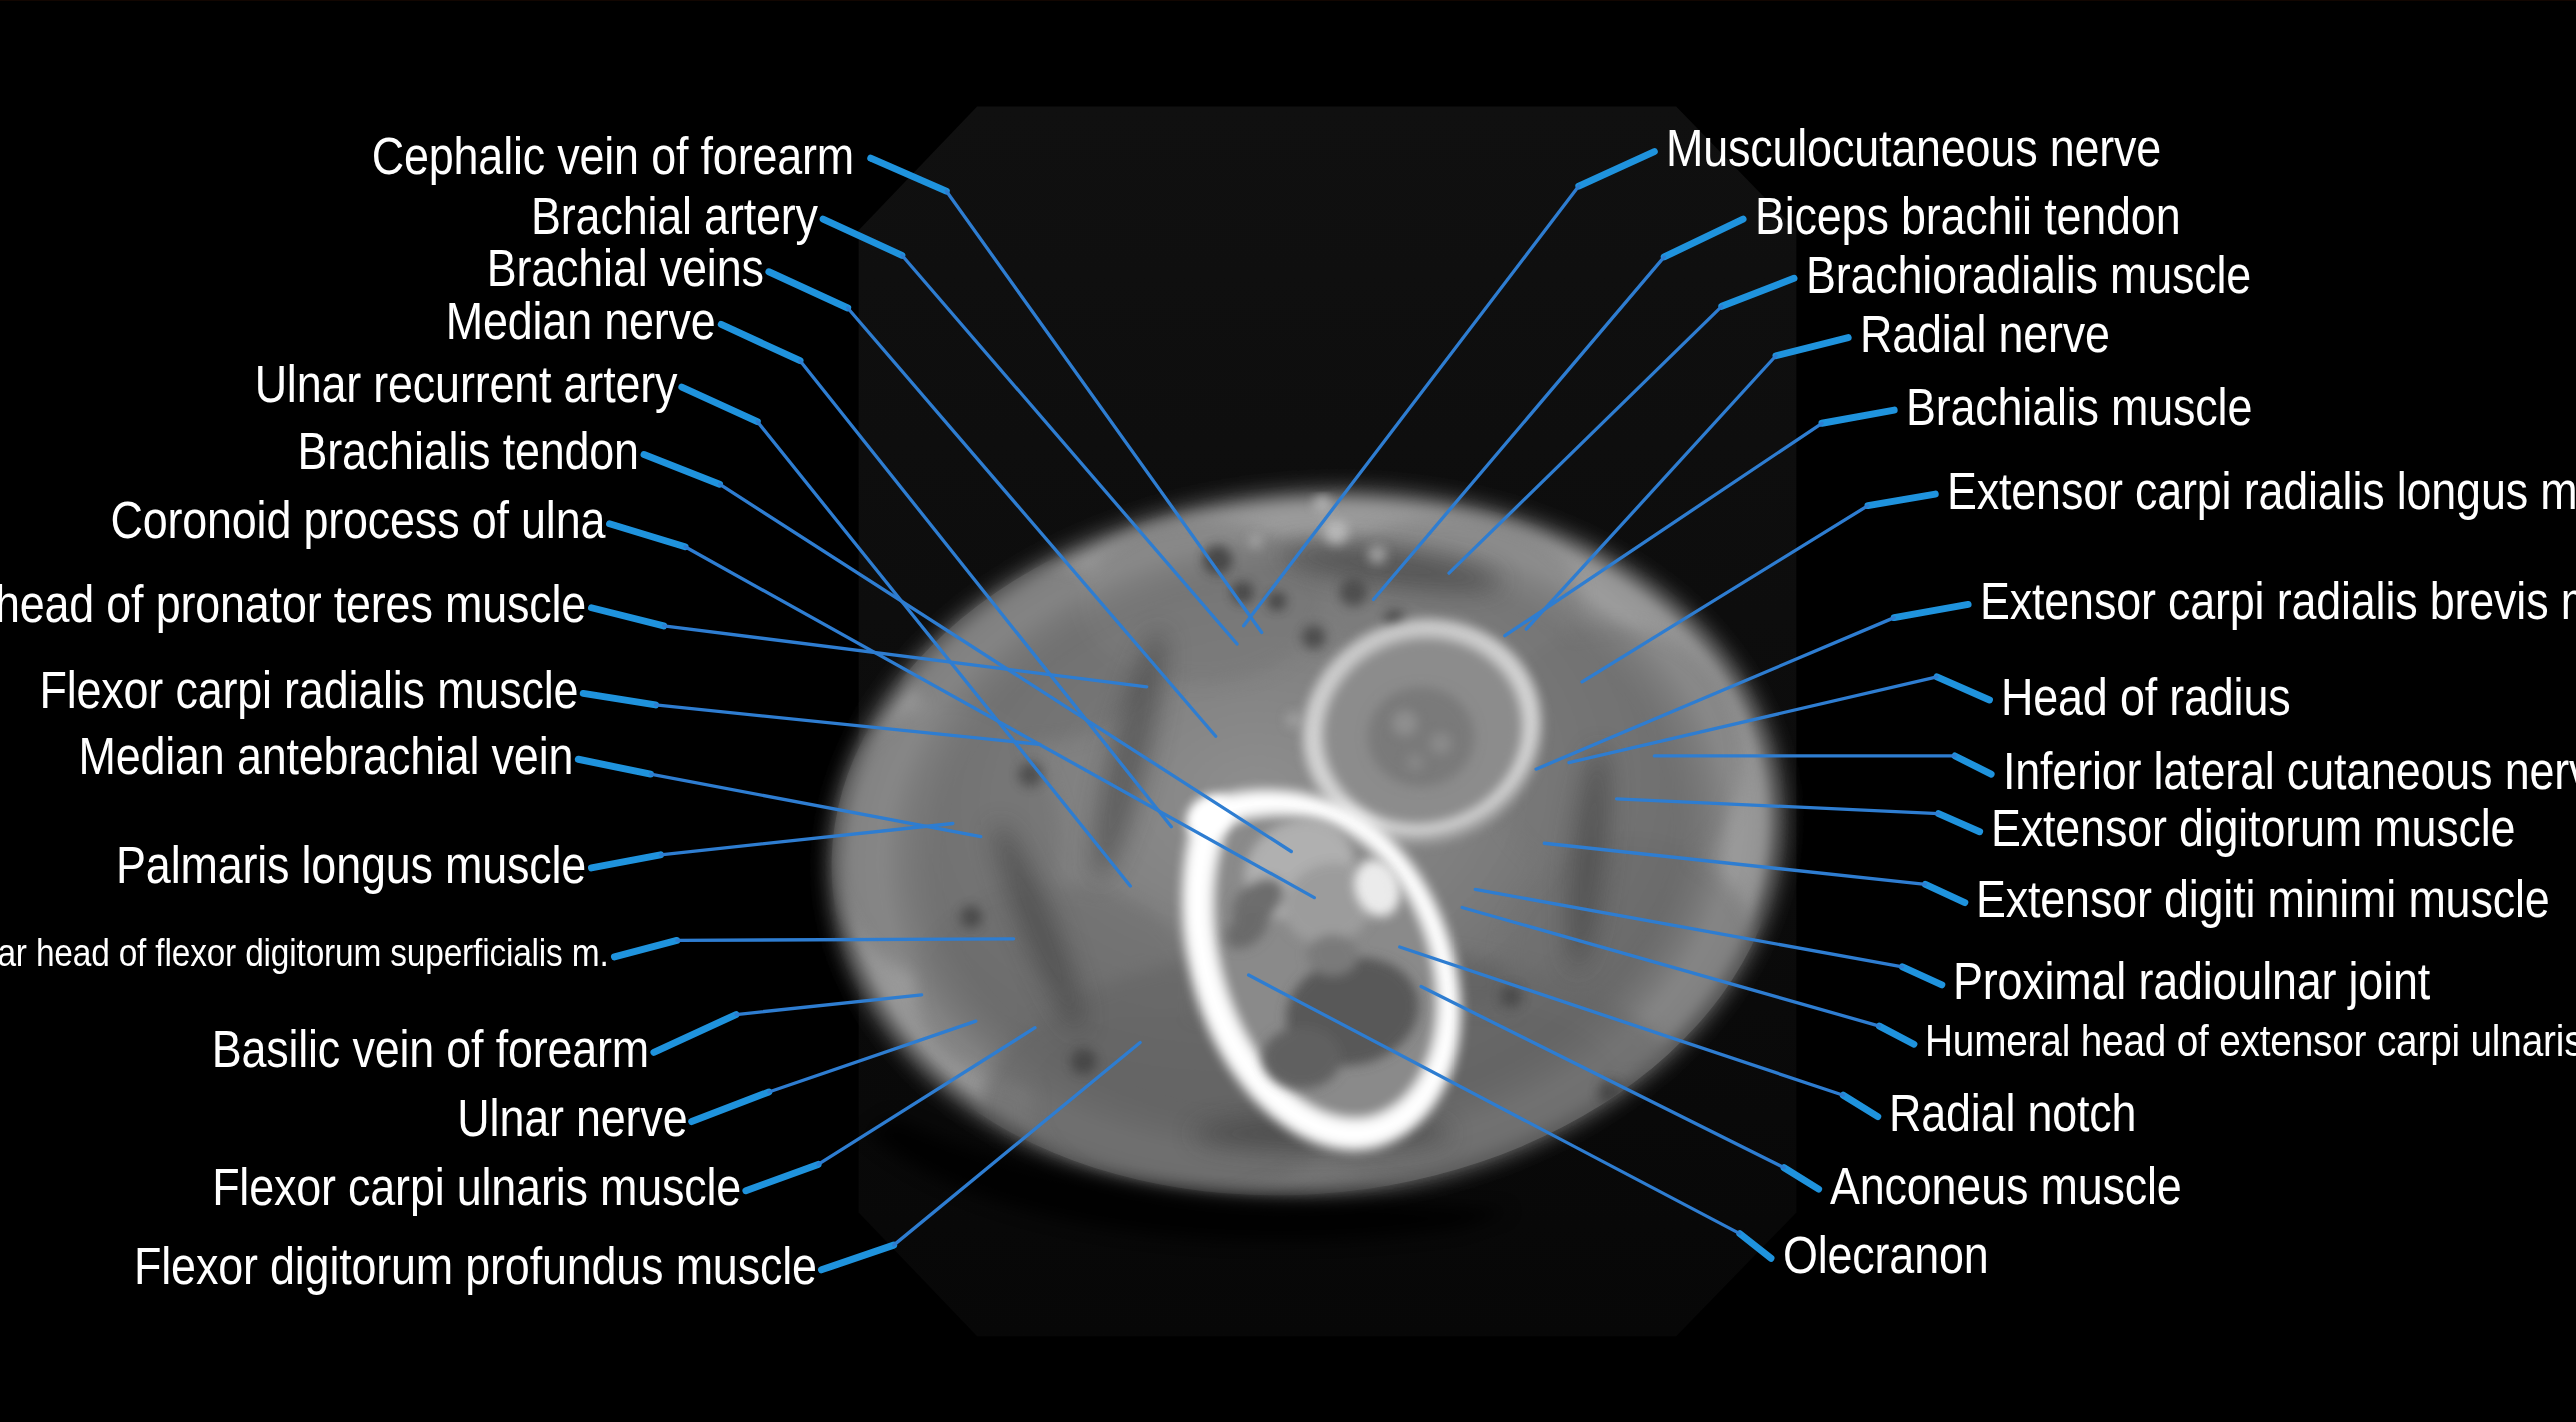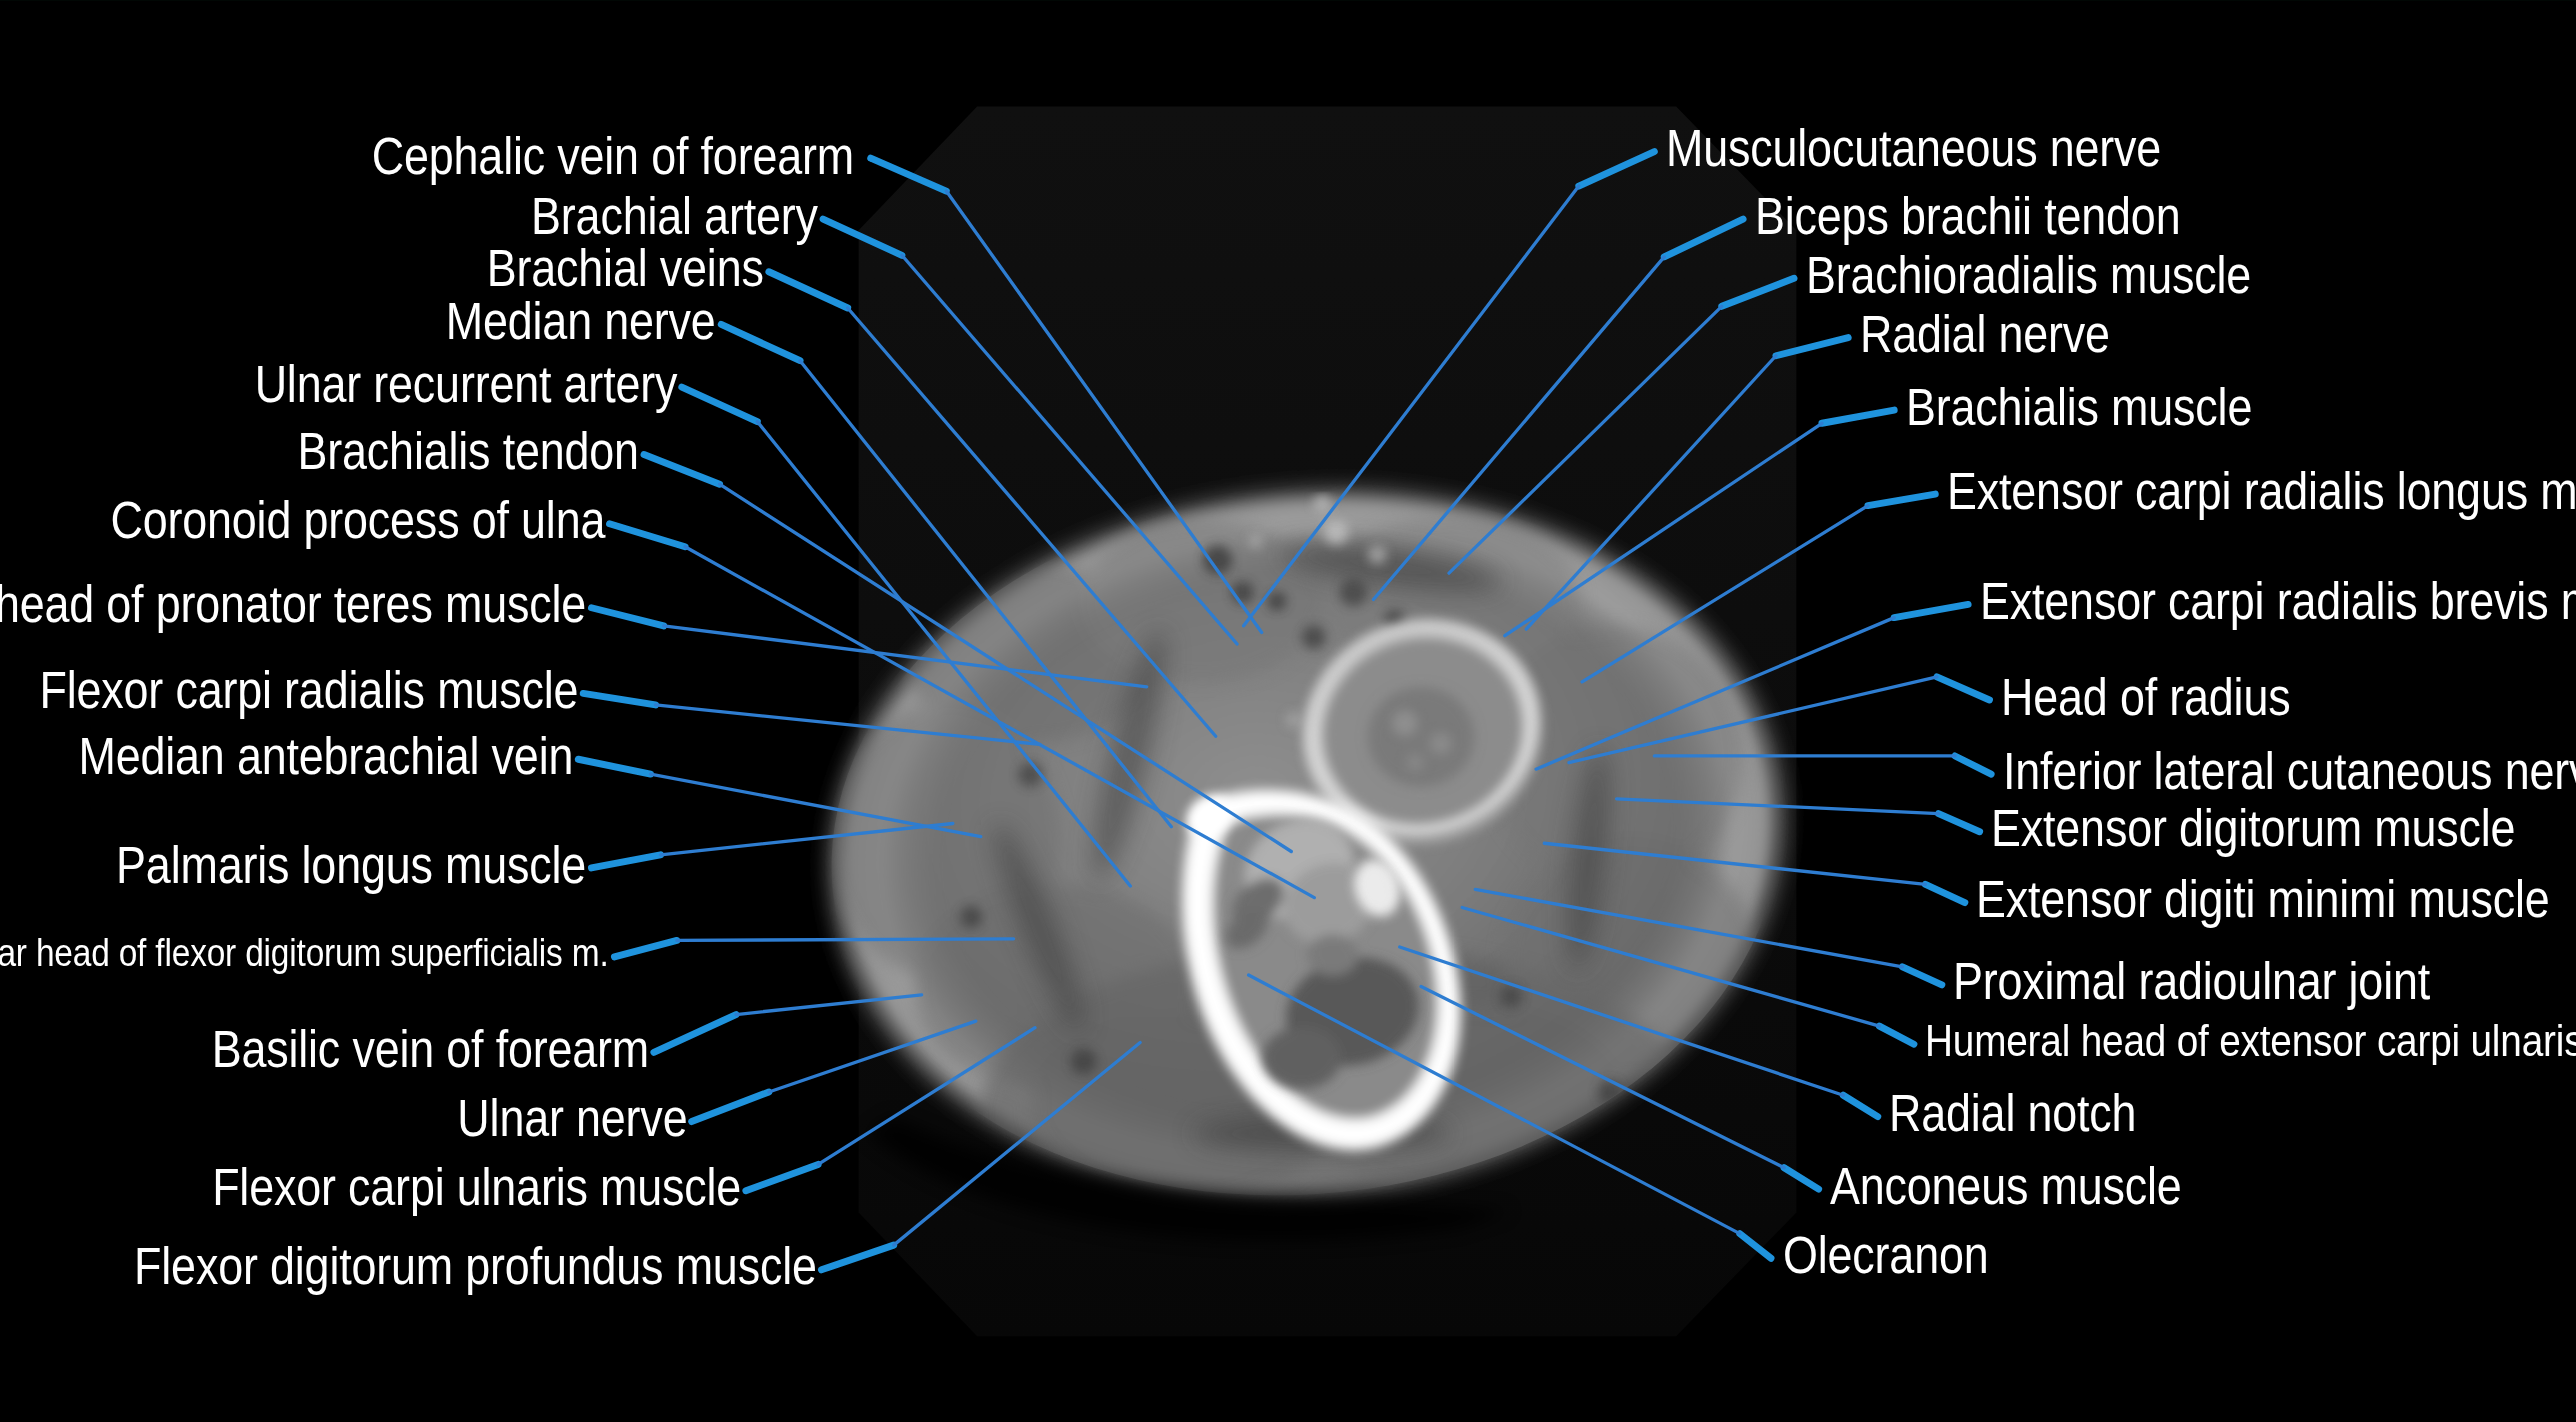--- a/index.html
+++ b/index.html
@@ -1,19 +1,19 @@
 <!DOCTYPE html>
 <html style="font-size:13.7px"><head>
 <meta charset="utf-8">
 <title>Elbow CT Cross-Section</title>
 <style>
   html,body{margin:0;padding:0;background:#000;}
   body{width:2576px;height:1423px;overflow:hidden;
        font-family:"Liberation Sans","DejaVu Sans",sans-serif;}
-  #stage{position:relative;width:2576px;height:1423px;background:#14532d;overflow:hidden;}
+  #stage{position:relative;width:2576px;height:1423px;background:#c2410c;overflow:hidden;}
 
   
   #ct-layer{position:absolute;inset:0;}
   .lbl{position:absolute;color:#fff;white-space:nowrap;
        font-family:"Liberation Sans","DejaVu Sans",sans-serif;
        font-weight:400;letter-spacing:-0.2px;line-height:1;
        transform:scaleX(0.88);}
   .lbl.r{transform-origin:left center;}
   .lbl.l{transform-origin:right center;}
   .lbl.l{text-align:right;}

